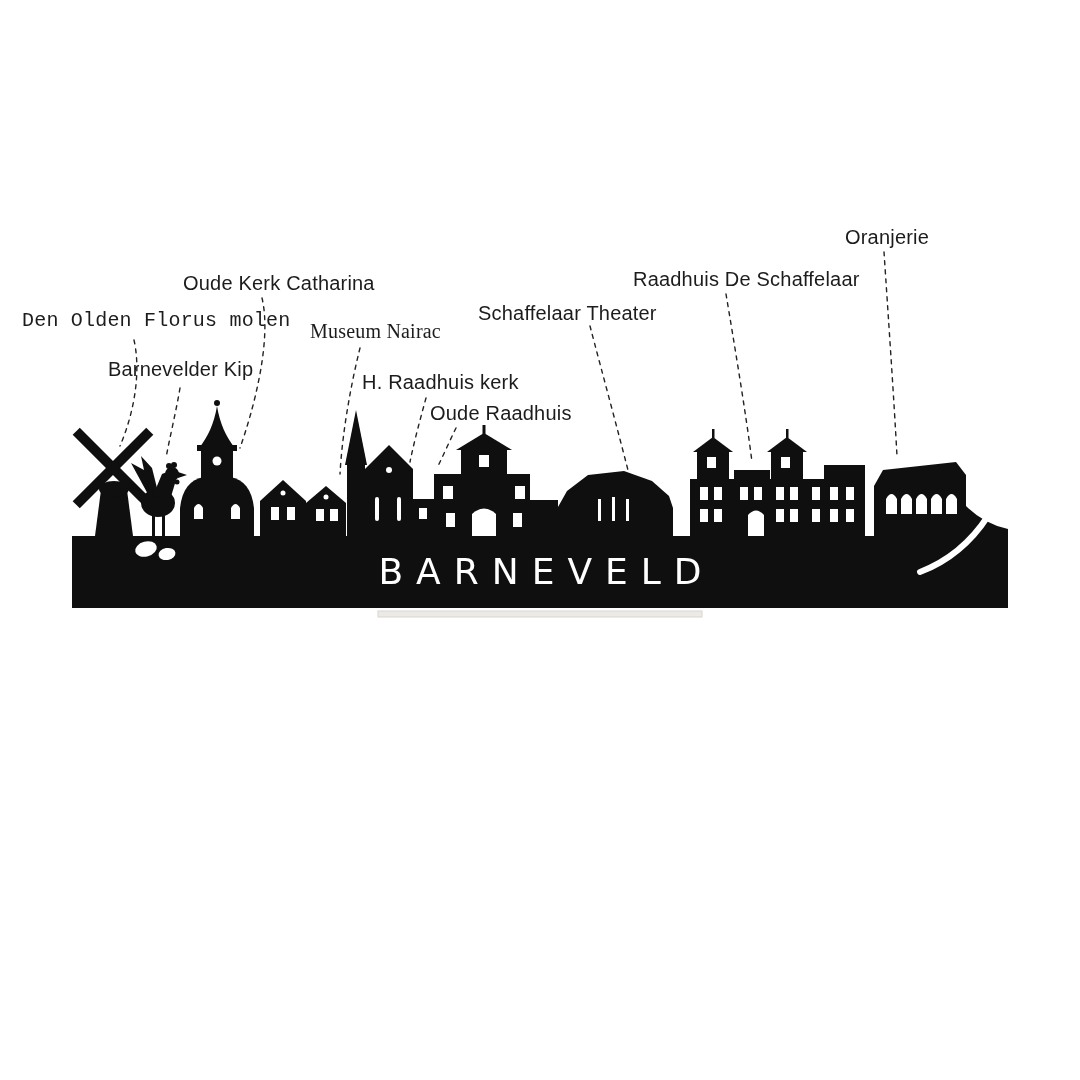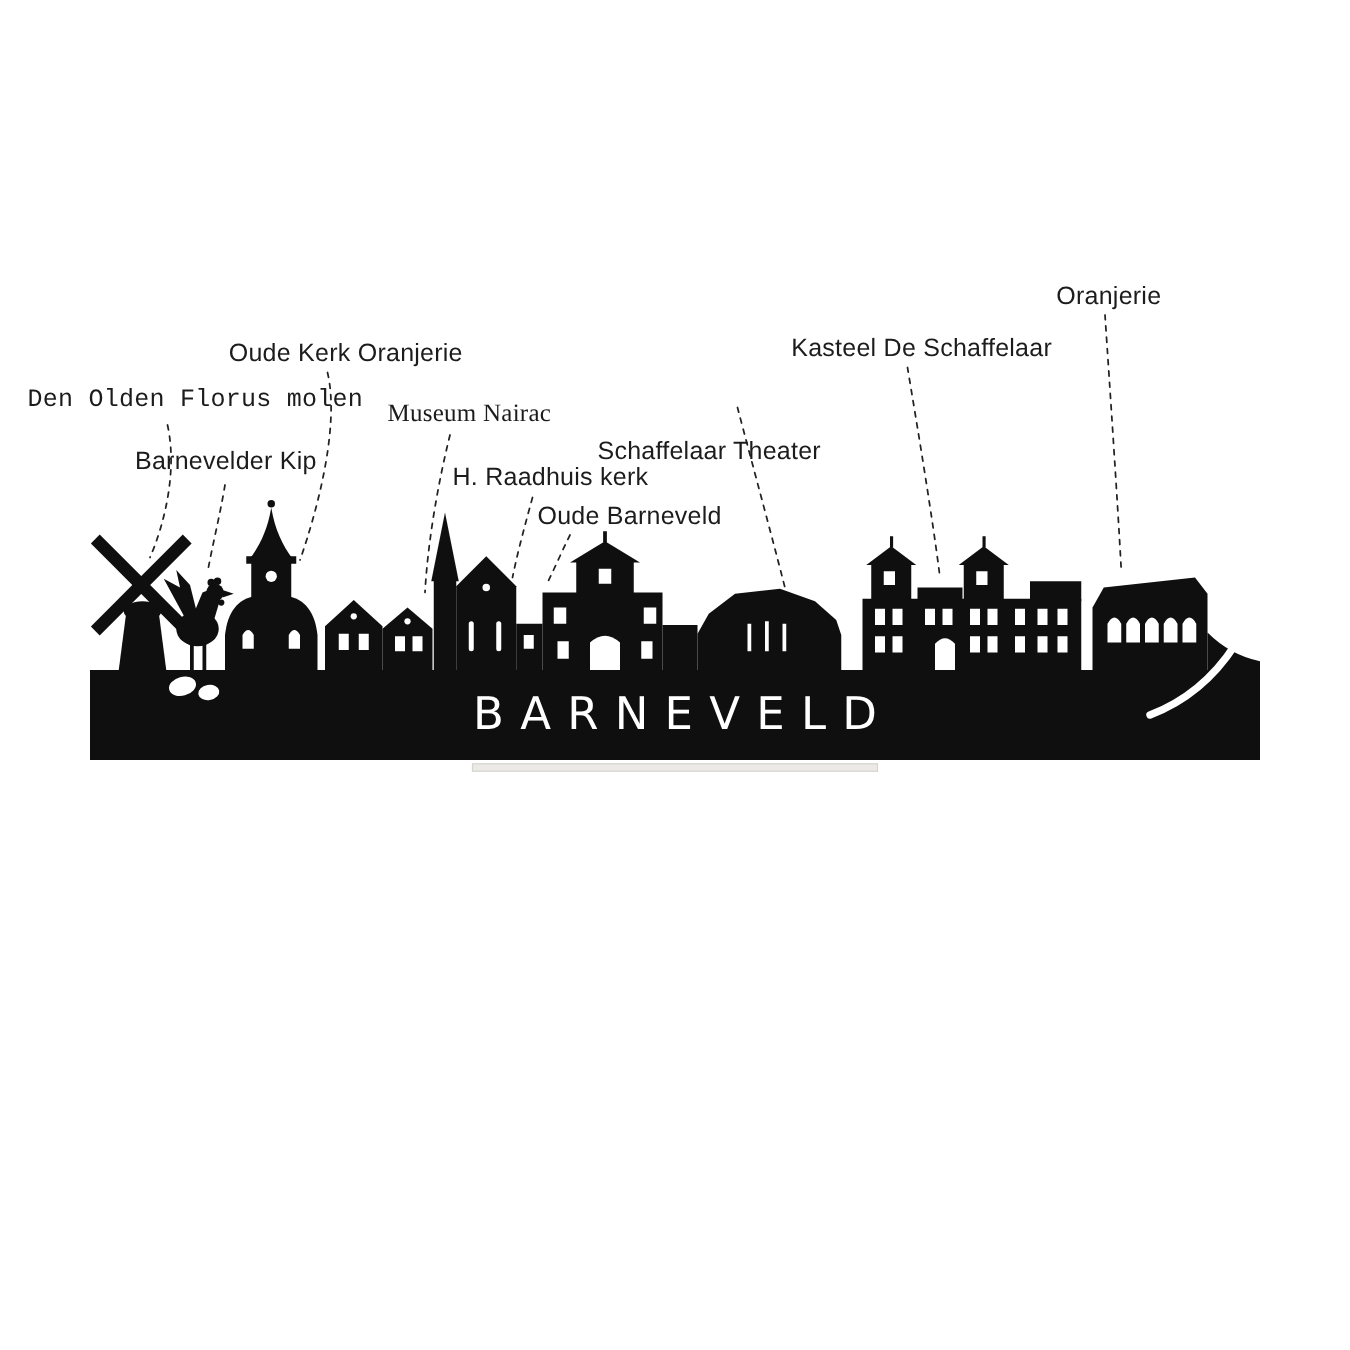--- a/index.html
+++ b/index.html
@@ -25,21 +25,21 @@
     color: #1c1c1c;
     white-space: nowrap;
     letter-spacing: 0.2px;
   }
   .lbl-molen    { left: 22px;  top: 310px; font-family: Liberation Mono, monospace; }
   .lbl-kip      { left: 108px; top: 358px; }
   .lbl-oudekerk { left: 183px; top: 272px; }
   .lbl-museum   { left: 310px; top: 320px; font-family: Liberation Serif, serif; }
   .lbl-catharina{ left: 362px; top: 371px; }
   .lbl-raadhuis { left: 430px; top: 402px; }
-  .lbl-theater  { left: 478px; top: 302px; margin-top: 48px; }
+  .lbl-theater  { left: 478px; top: 302px; }
   .lbl-kasteel  { left: 633px; top: 268px; }
   .lbl-oranjerie{ left: 845px; top: 226px; }
   .skyline-title {
     position: absolute;
     left: 0; top: 551px;
     width: 1080px;
     text-align: center;
     color: #ffffff;
     font-family: "DejaVu Sans", sans-serif;
     font-size: 36px;
@@ -205,23 +205,23 @@
       <path d="M946,514 L946,499 Q951.5,489 957,499 L957,514 Z"></path>
 
       <path d="M920,572 Q962,556 988,516" stroke="#ffffff" stroke-width="6" fill="none" stroke-linecap="round"></path>
     </g>
 
     <rect x="378" y="611" width="324" height="6" fill="#eceae6" stroke="#d8d5d0" stroke-width="1"></rect>
   </svg>
 
   <div class="label lbl-molen">Den Olden Florus molen</div>
   <div class="label lbl-kip">Barnevelder Kip</div>
-  <div class="label lbl-oudekerk">Oude Kerk Oranjerie</div>
+  <div class="label lbl-oudekerk">Oude Kerk Catharina</div>
   <div class="label lbl-museum">Museum Nairac</div>
   <div class="label lbl-catharina">H. Raadhuis kerk</div>
-  <div class="label lbl-raadhuis">Oude Barneveld</div>
+  <div class="label lbl-raadhuis">Oude Raadhuis</div>
   <div class="label lbl-theater">Schaffelaar Theater</div>
-  <div class="label lbl-kasteel">Kasteel De Schaffelaar</div>
+  <div class="label lbl-kasteel">Raadhuis De Schaffelaar</div>
   <div class="label lbl-oranjerie">Oranjerie</div>
 
   <div class="skyline-title">BARNEVELD</div>
 
 </div>
 
 </body></html>

